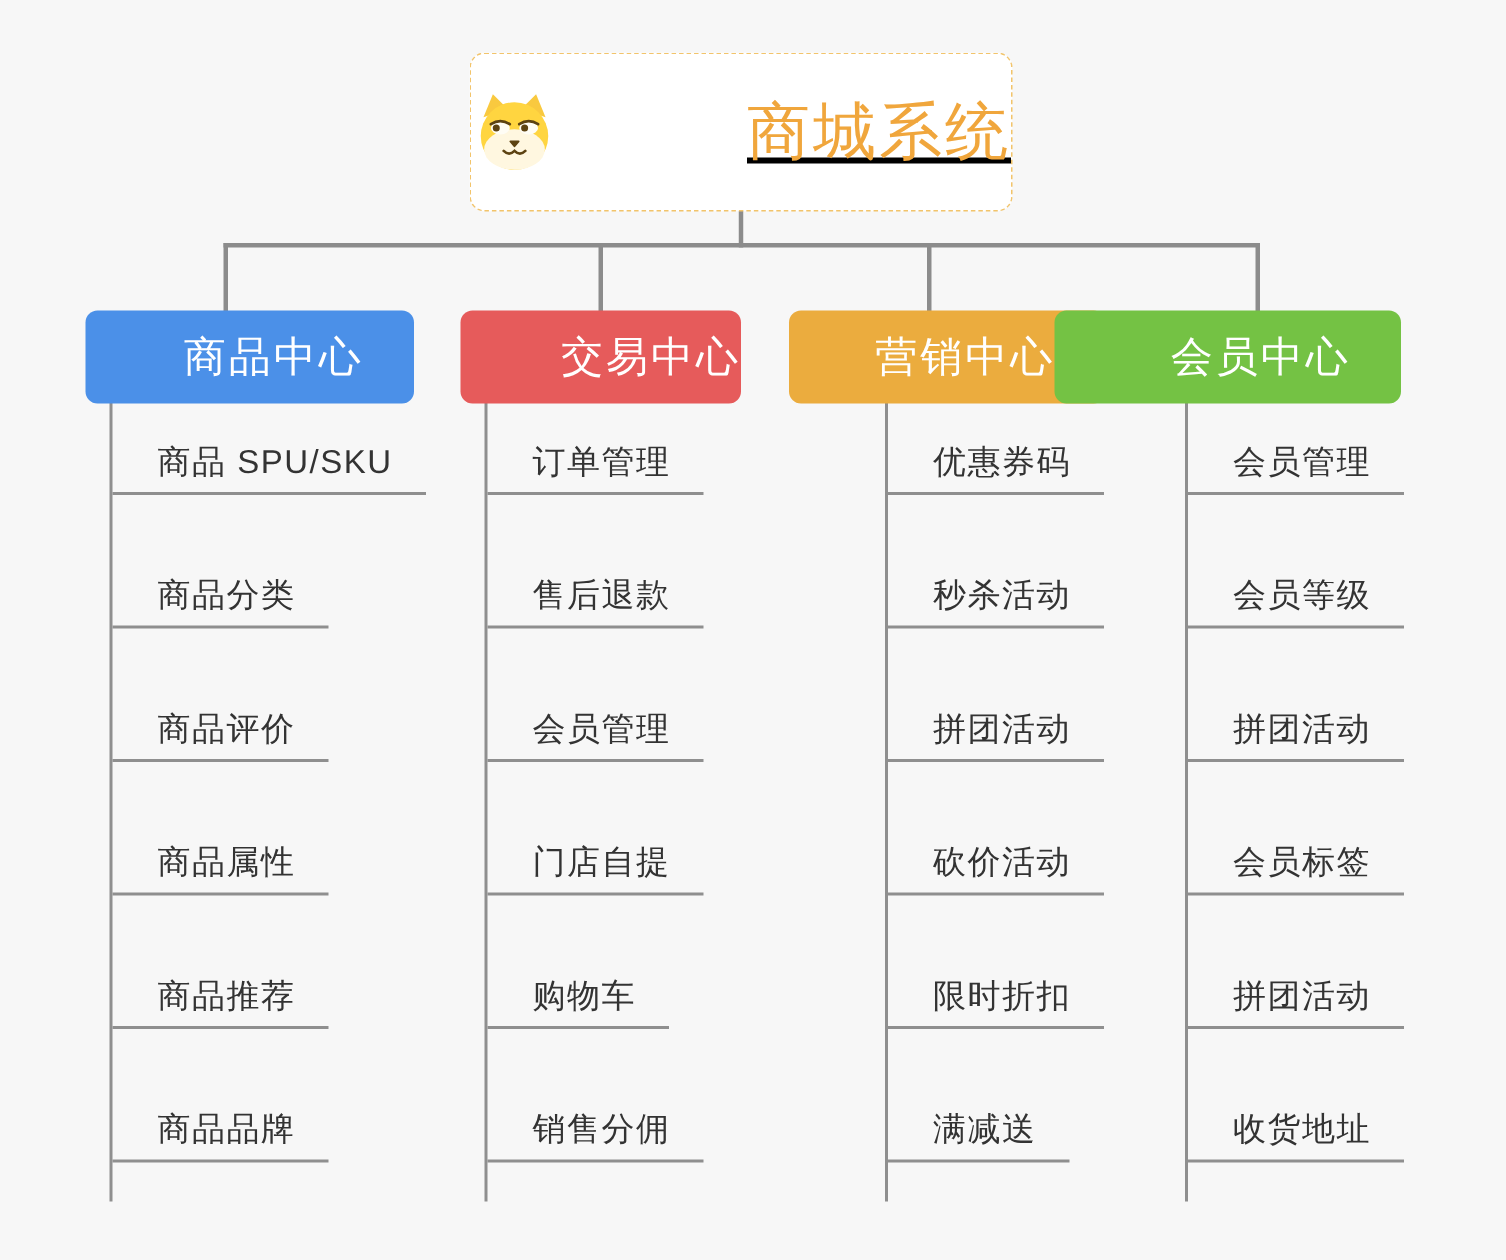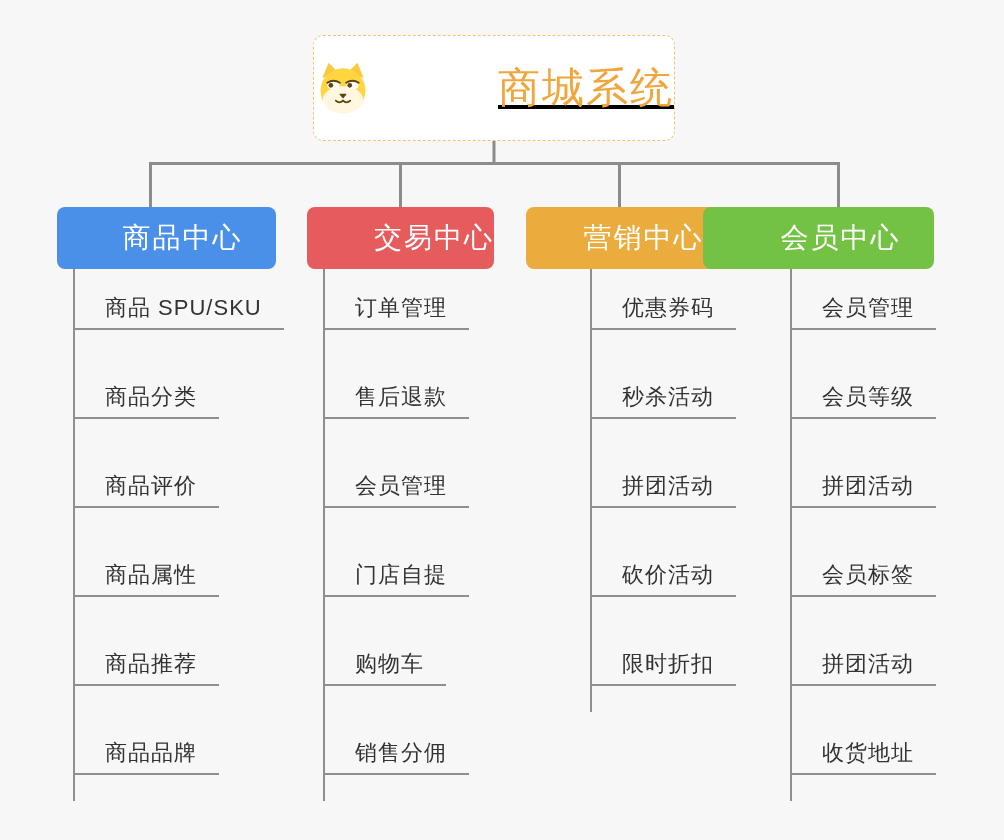--- a/index.html
+++ b/index.html
@@ -164,20 +164,23 @@
       </div>
     <div class="leaf">
         <span class="leaf-label">拼团活动</span>
       </div>
     <div class="leaf">
         <span class="leaf-label">砍价活动</span>
       </div>
     <div class="leaf">
         <span class="leaf-label">限时折扣</span>
       </div>
+    <div class="leaf">
+        <span class="leaf-label">满减送</span>
+      </div>
   </div>
 
   <div class="col col-3">
     <div class="leaf">
         <span class="leaf-label">会员管理</span>
       </div>
     <div class="leaf">
         <span class="leaf-label">会员等级</span>
       </div>
     <div class="leaf">

